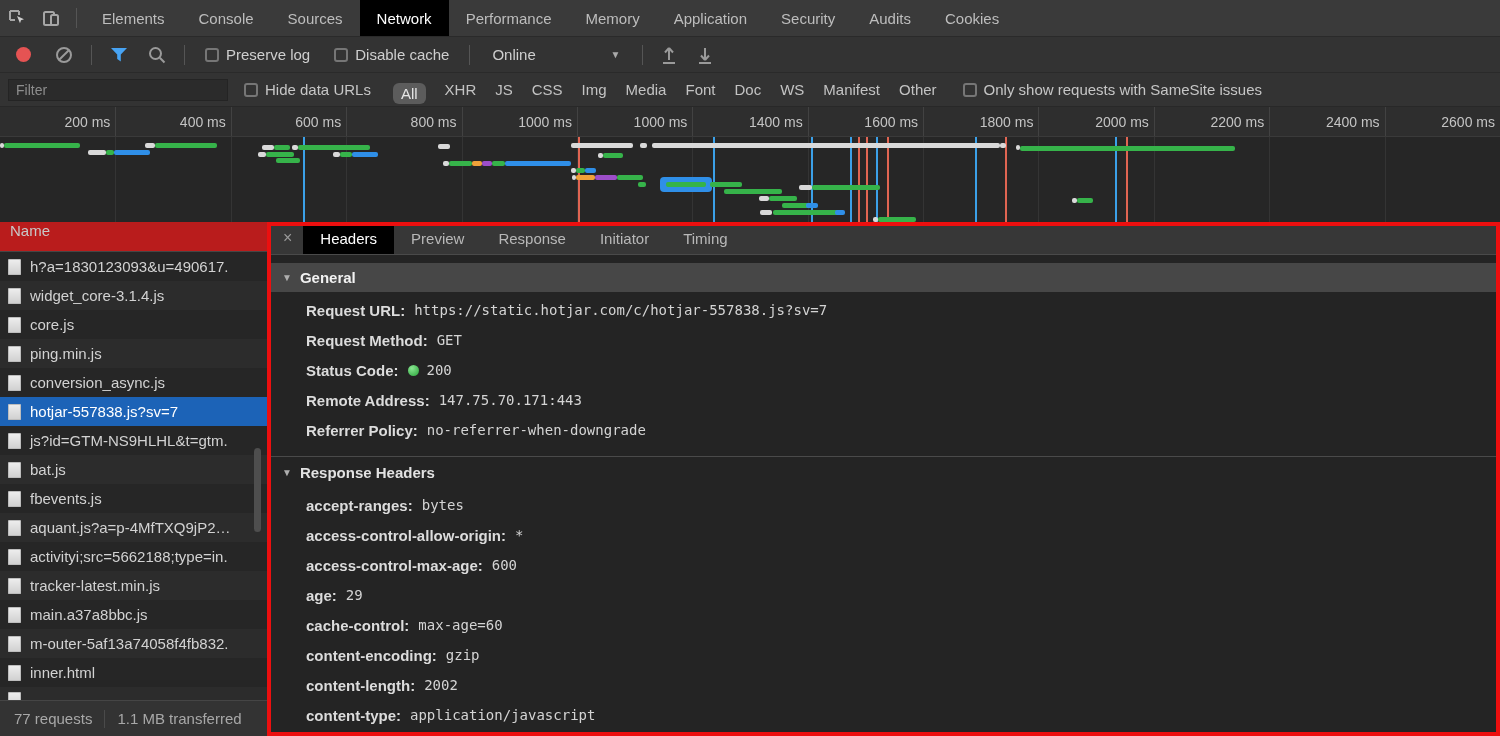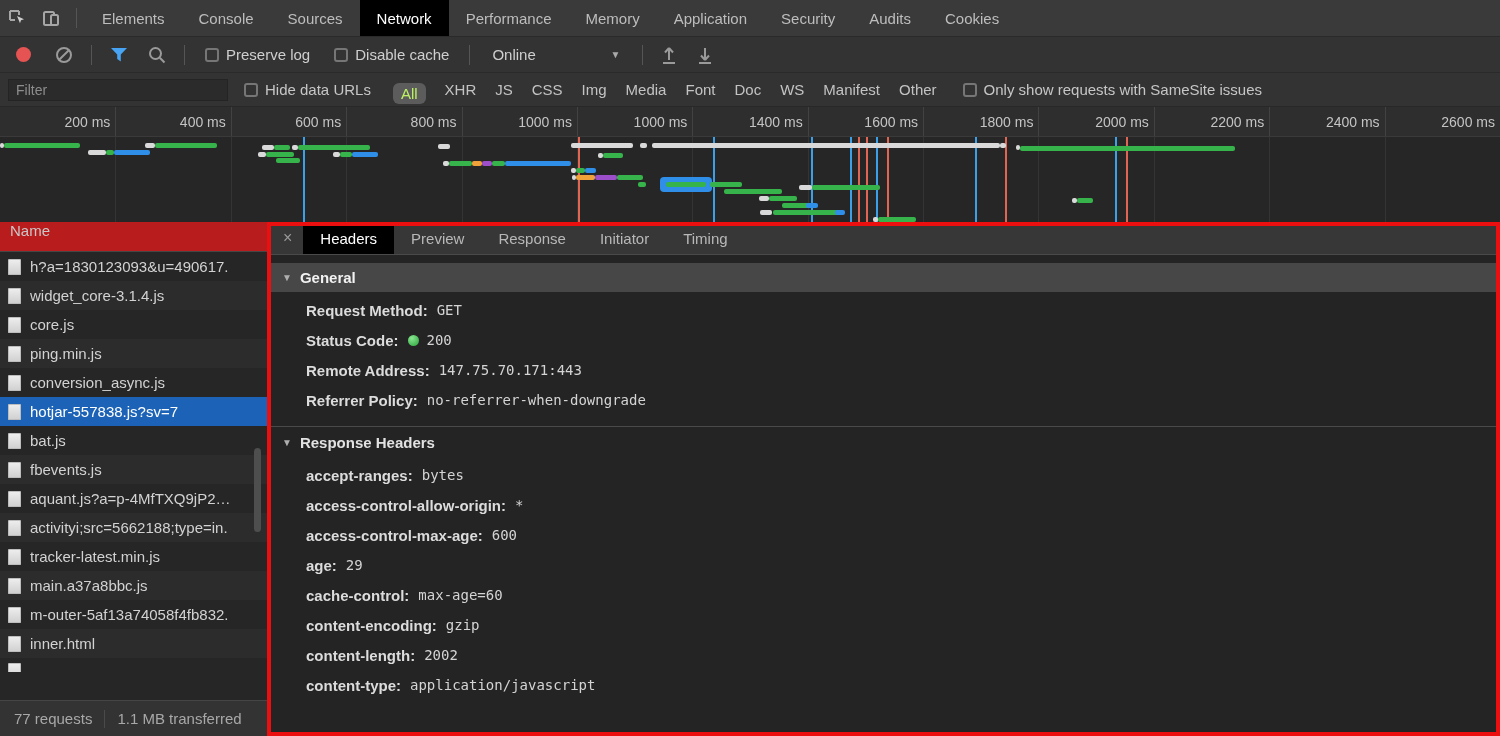--- a/index.html
+++ b/index.html
@@ -27,21 +27,21 @@
   .throttle { display:flex; align-items:center; margin:0 14px; width:128px; justify-content:space-between; }
   .throttle .arrow { font-size:10px; color:#aaa; }
   
   .filterbar { height:34px; background:#333; border-bottom:1px solid #282828;
                display:flex; align-items:center; padding-left:8px; font-size:15px; color:#c6c6c6; }
   .filter-input { width:220px; height:22px; background:#2b2b2b; border:1px solid #242424;
                   color:#ec4899; padding:0 7px; font-size:14px; font-family:"Liberation Sans",sans-serif; outline:none; }
   .filter-input::placeholder { color:#8d8d8d; }
   .types { display:flex; align-items:center; gap:19px; margin:0 14px 0 10px; }
   .type-pill { color:#c3c3c3; }
-  .type-pill.active { background:#5c5c5c; color:#bef264; border-radius:6px; padding:2px 8px;margin-top:8px; }
+  .type-pill.active { background:#5c5c5c; color:#e5e5e5; border-radius:6px; padding:2px 8px;margin-top:8px; }
   
   .ruler { height:30px; background:#2e2e2e; border-bottom:1px solid #3a3a3a; position:relative;
            font-size:14px; color:#c4c4c4; overflow:hidden; }
   .ruler-grid { position:absolute; top:0; bottom:0; width:1px; background:#424242; }
   .ruler-label { position:absolute; top:0; height:30px; line-height:30px; width:100px; text-align:right; }
   
   .overview { height:85px; background:#262626; position:relative; overflow:hidden; }
   .wf-grid { position:absolute; top:0; bottom:0; width:1px; background:#343434; }
   .wf-bar { position:absolute; height:5px; border-radius:2px; z-index:3; }
   .wf-line { position:absolute; top:0; bottom:0; width:2px; z-index:2; }
@@ -335,20 +335,24 @@
         <div class="req-row">
           <div class="doc-icon"></div>
           <div>conversion_async.js</div>
         </div>
         <div class="req-row selected">
           <div class="doc-icon"></div>
           <div>hotjar-557838.js?sv=7</div>
         </div>
         <div class="req-row">
           <div class="doc-icon"></div>
+          <div>js?id=GTM-NS9HLHL&amp;t=gtm.</div>
+        </div>
+        <div class="req-row">
+          <div class="doc-icon"></div>
           <div>bat.js</div>
         </div>
         <div class="req-row">
           <div class="doc-icon"></div>
           <div>fbevents.js</div>
         </div>
         <div class="req-row">
           <div class="doc-icon"></div>
           <div>aquant.js?a=p-4MfTXQ9jP2…</div>
         </div>
@@ -393,20 +397,24 @@
         <div class="dtab">Initiator</div>
         <div class="dtab">Timing</div>
       </div>
     <div class="detail-body" id="detail-body">
         <div class="section-bar">
           <div class="tri">▼</div>
           <div>General</div>
         </div>
         <div class="fields-general">
           <div class="field">
+            <div class="fkey">Request URL:</div>
+            <div class="fval">https://static.hotjar.com/c/hotjar-557838.js?sv=7</div>
+          </div>
+          <div class="field">
             <div class="fkey">Request Method:</div>
             <div class="fval">GET</div>
           </div>
           <div class="field">
             <div class="fkey">Status Code:</div>
             <div class="status-dot"></div>
             <div class="fval">200</div>
           </div>
           <div class="field">
             <div class="fkey">Remote Address:</div>

